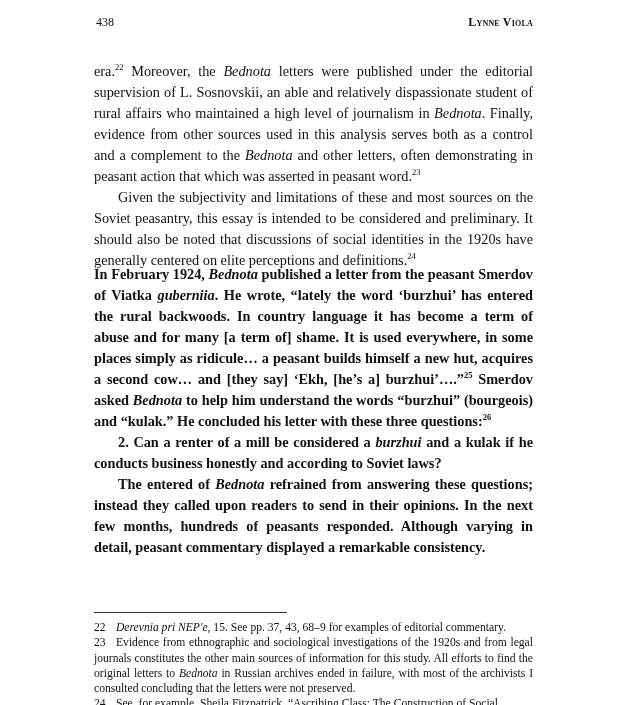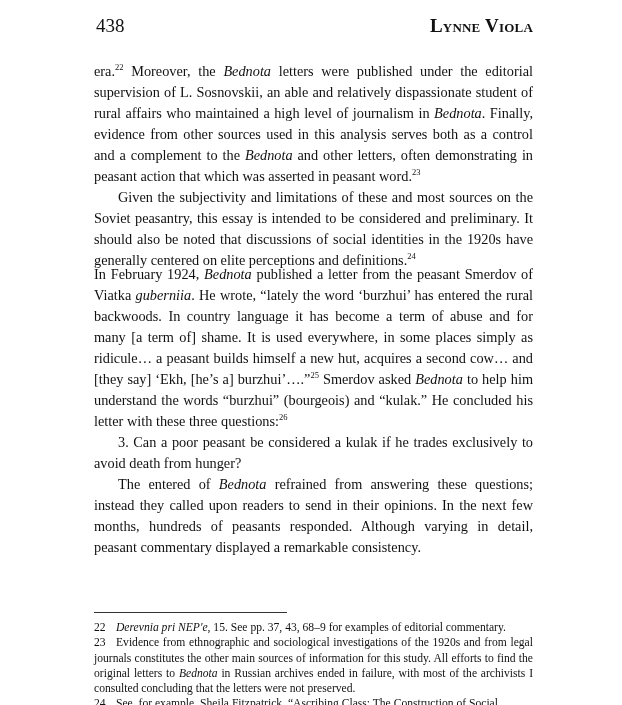--- a/index.html
+++ b/index.html
@@ -1,26 +1,26 @@
 <!DOCTYPE html>
 <html><head>
 <meta charset="utf-8">
 <style>
   html, body { margin: 0; padding: 0; background: #ffffff; }
   body { width: 622px; height: 705px; position: relative; overflow: hidden;
          font-family: "Liberation Serif", "DejaVu Serif", serif; color: #111; }
   .page { position: absolute; left: 94px; top: 0; width: 439px; }
   .running-head { position: absolute; top: 15px; left: 0; width: 439px; height: 20px;
-                  font-size: 19px; }
+                  font-size: 12px; }
   .page-number { position: absolute; left: 2px; top: 0; }
   .author { position: absolute; right: 0; top: 0; font-variant: small-caps; letter-spacing: 0.2px; font-weight: bold; }
   .body-text { position: absolute; left: 0; width: 439px; font-size: 14.3px; line-height: 21px;
                text-align: justify; }
   .block1 { top: 61px; }
-  .block2 { top: 264px; }
+  .block2 { top: 264px; font-weight: bold; }
   p { margin: 0; }
   p.indent { text-indent: 24px; }
   sup { font-size: 8.5px; line-height: 0; vertical-align: 6px; }
   i { font-style: italic; }
   .fn-rule { position: absolute; left: 0; top: 612px; width: 193px; height: 1px; background: #333; }
   .footnotes { position: absolute; left: 0; top: 620px; width: 439px; font-size: 11.6px;
                line-height: 15.3px; text-align: justify; }
   .fn .num { display: inline-block; width: 22px; }
 </style>
 </head>
@@ -33,21 +33,21 @@
     <span class="author">Lynne Viola</span>
   </div>
 
   <div class="body-text block1">
     <p><span>era.</span><sup>22</sup><span> Moreover, the </span><i>Bednota</i><span> letters were published under the editorial supervision of L. Sosnovskii, an able and relatively dispassionate student of rural affairs who maintained a high level of journalism in </span><i>Bednota</i><span>. Finally, evidence from other sources used in this analysis serves both as a control and a complement to the </span><i>Bednota</i><span> and other letters, often demonstrating in peasant action that which was asserted in peasant word.</span><sup>23</sup></p>
     <p class="indent"><span>Given the subjectivity and limitations of these and most sources on the Soviet peasantry, this essay is intended to be considered and preliminary. It should also be noted that discussions of social identities in the 1920s have generally centered on elite perceptions and definitions.</span><sup>24</sup></p>
   </div>
 
   <div class="body-text block2">
     <p><span>In February 1924, </span><i>Bednota</i><span> published a letter from the peasant Smerdov of Viatka </span><i>guberniia</i><span>. He wrote, “lately the word ‘burzhui’ has entered the rural backwoods. In country language it has become a term of abuse and for many [a term of] shame. It is used everywhere, in some places simply as ridicule… a peasant builds himself a new hut, acquires a second cow… and [they say] ‘Ekh, [he’s a] burzhui’….”</span><sup>25</sup><span> Smerdov asked </span><i>Bednota</i><span> to help him understand the words “burzhui” (bourgeois) and “kulak.” He concluded his letter with these three questions:</span><sup>26</sup></p>
-    <p class="indent"><span>3. Can a poor peasant be considered a kulak if he trades exclusively to avoid death from hunger?</span></p>
+    <p class="indent"><span>2. Can a renter of a mill be considered a </span><i>burzhui</i><span> and a kulak if he conducts business honestly and according to Soviet laws?</span></p>
     <p class="indent"><span>The entered of </span><i>Bednota</i><span> refrained from answering these questions; instead they called upon readers to send in their opinions. In the next few months, hundreds of peasants responded. Although varying in detail, peasant commentary displayed a remarkable consistency.</span></p>
   </div>
 
   <div class="fn-rule"></div>
 
   <div class="footnotes">
     <p class="fn"><span class="num">22</span><i>Derevnia pri NEP'e</i><span>, 15. See pp. 37, 43, 68–9 for examples of editorial commentary.</span></p>
     <p class="fn"><span class="num">23</span><span>Evidence from ethnographic and sociological investigations of the 1920s and from legal journals constitutes the other main sources of information for this study. All efforts to find the original letters to </span><i>Bednota</i><span> in Russian archives ended in failure, with most of the archivists I consulted concluding that the letters were not preserved.</span></p>
     <p class="fn"><span class="num">24</span><span>See, for example, Sheila Fitzpatrick, “Ascribing Class: The Construction of Social</span></p>
   </div>

